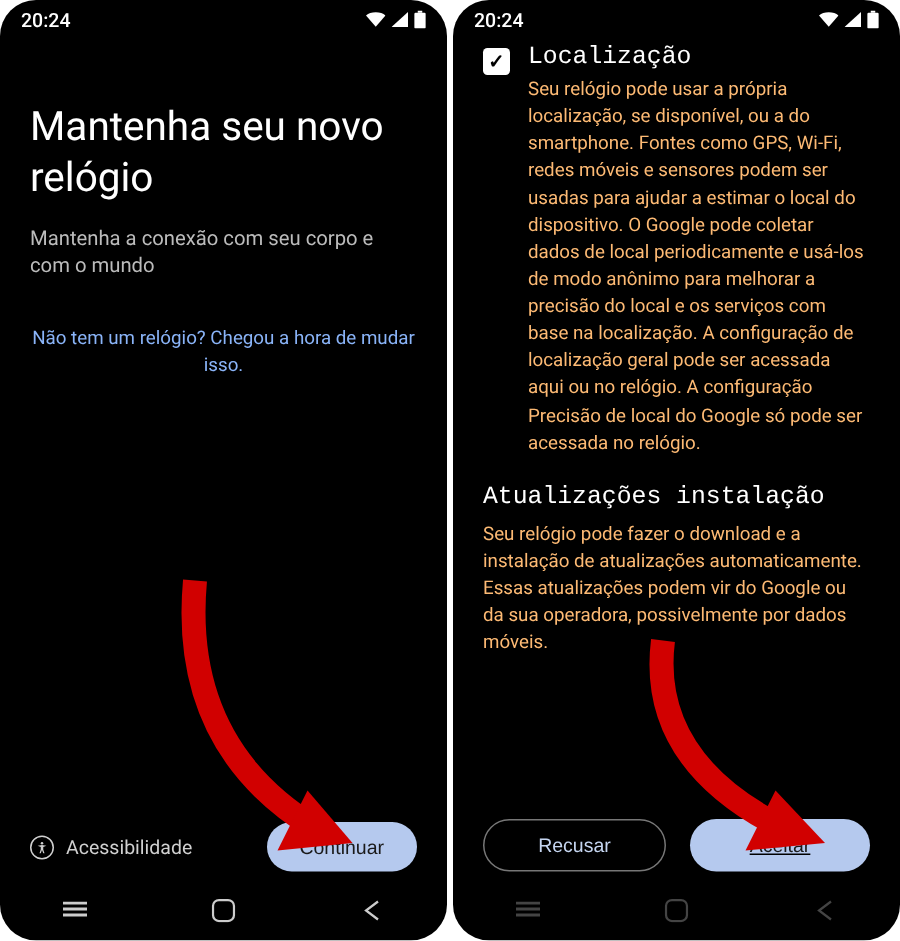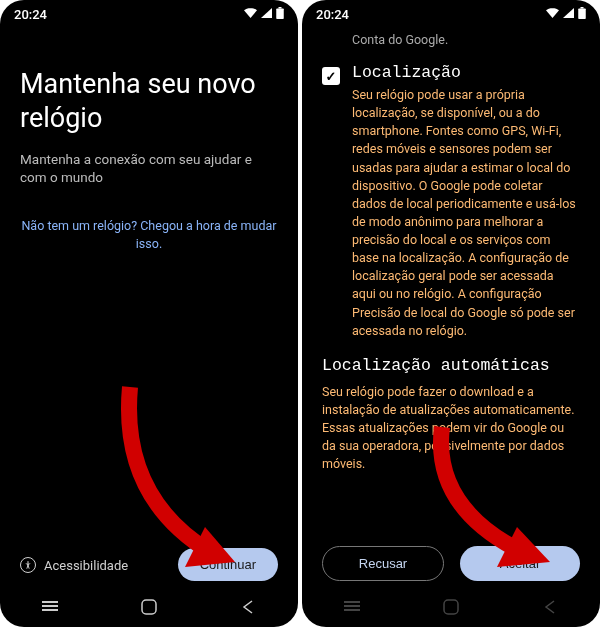--- a/index.html
+++ b/index.html
@@ -136,20 +136,21 @@
     .top-fragment { color: #aaa; font-size: 12.5px; padding-left: 30px; margin-top: 4px; margin-bottom: 16px; }
     .bottom-bar2 {
       position: absolute;
       bottom: 46px;
       left: 0;
       right: 0;
       padding: 0 20px;
       display: flex;
       justify-content: flex-end;
       gap: 16px;
+      text-decoration: underline;
     }
     .arrow {
       position: absolute;
       pointer-events: none;
       z-index: 10;
     }
   </style>
 </head>
 <body>
 
@@ -170,21 +171,21 @@
       <span>
         <svg width="8" height="12" viewBox="0 0 10 16">
             <rect x="0" y="2" width="10" height="14" rx="1" fill="#fff"></rect>
             <rect x="3" y="0" width="4" height="2" fill="#fff"></rect>
           </svg>
       </span>
     </span>
   </div>
   <div class="content">
     <h1 class="title">Mantenha seu novo relógio</h1>
-    <p class="subtitle">Mantenha a conexão com seu ajudar e com o mundo</p>
+    <p class="subtitle">Mantenha a conexão com seu corpo e com o mundo</p>
     <p class="link">Não tem um relógio? Chegou a hora de mudar isso.</p>
   </div>
   <div class="bottom-bar">
     <div class="accessibility">
       <span class="acc-icon">
         <svg width="10" height="10" viewBox="0 0 24 24">
             <circle cx="12" cy="5" r="2" fill="#d0d0d0"></circle>
             <path d="M5 9l7-1 7 1-5 2v4l2 6h-2l-2-5-2 5H8l2-6v-4z" fill="#d0d0d0"></path>
           </svg>
       </span>
@@ -227,30 +228,29 @@
       <span><svg width="11" height="10" viewBox="0 0 20 18">
             <path d="M0 18L20 18 20 0z" fill="#fff"></path>
           </svg></span>
       <span><svg width="8" height="12" viewBox="0 0 10 16">
             <rect x="0" y="2" width="10" height="14" rx="1" fill="#fff"></rect>
             <rect x="3" y="0" width="4" height="2" fill="#fff"></rect>
           </svg></span>
     </span>
   </div>
   <div class="content" style="padding-top:0;">
-    <p class="top-fragment">Conta do Google.</p>
     <div class="sect">
       <div class="check">✓</div>
       <div>
         <div class="sect-title">Localização</div>
         <div class="sect-body">Seu relógio pode usar a própria localização, se disponível, ou a do smartphone. Fontes como GPS, Wi-Fi, redes móveis e sensores podem ser usadas para ajudar a estimar o local do dispositivo. O Google pode coletar dados de local periodicamente e usá-los de modo anônimo para melhorar a precisão do local e os serviços com base na localização. A configuração de localização geral pode ser acessada aqui ou no relógio. A configuração Precisão de local do Google só pode ser acessada no relógio.</div>
       </div>
     </div>
     <div class="sect" style="flex-direction:column; gap:4px; margin-left:0;">
-      <div class="sect-title">Localização automáticas</div>
+      <div class="sect-title">Atualizações instalação</div>
       <div class="sect-body">Seu relógio pode fazer o download e a instalação de atualizações automaticamente. Essas atualizações podem vir do Google ou da sua operadora, possivelmente por dados móveis.</div>
     </div>
   </div>
   <div class="bottom-bar2">
     <button class="outline-btn" style="flex:1;">Recusar</button>
     <button class="pill-btn" style="flex:1;">Aceitar</button>
   </div>
   <svg class="arrow" style="left:120px; bottom:50px;" width="160" height="160" viewBox="0 0 160 160">
     <path d="M20 10 Q 10 90 100 135" stroke="#d10000" stroke-width="16" fill="none"></path>
     <path d="M95 110 L128 145 L75 150 Z" fill="#d10000"></path>

